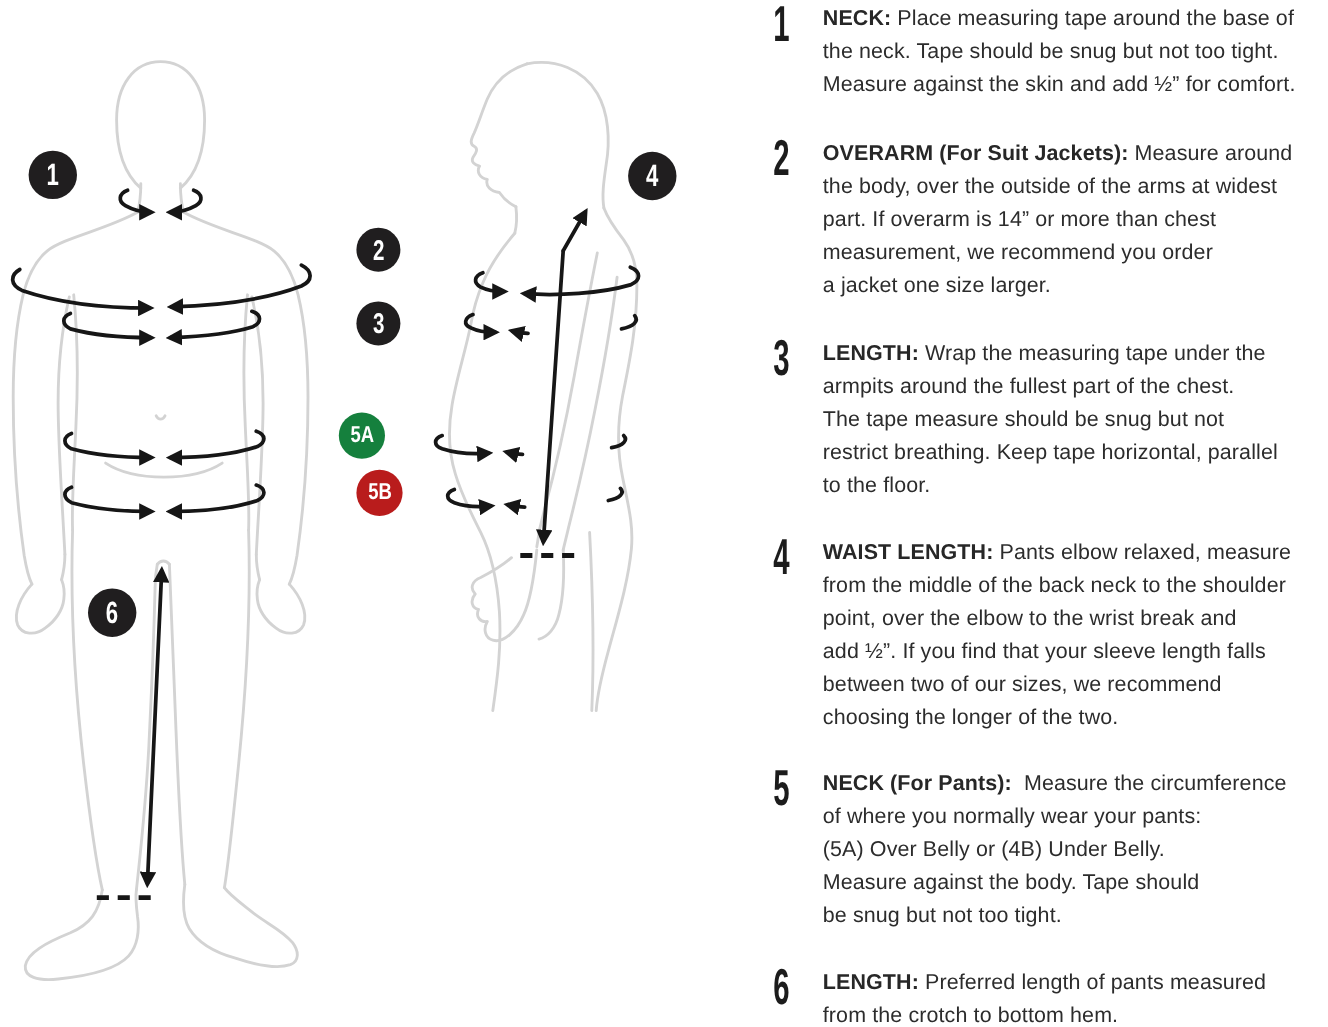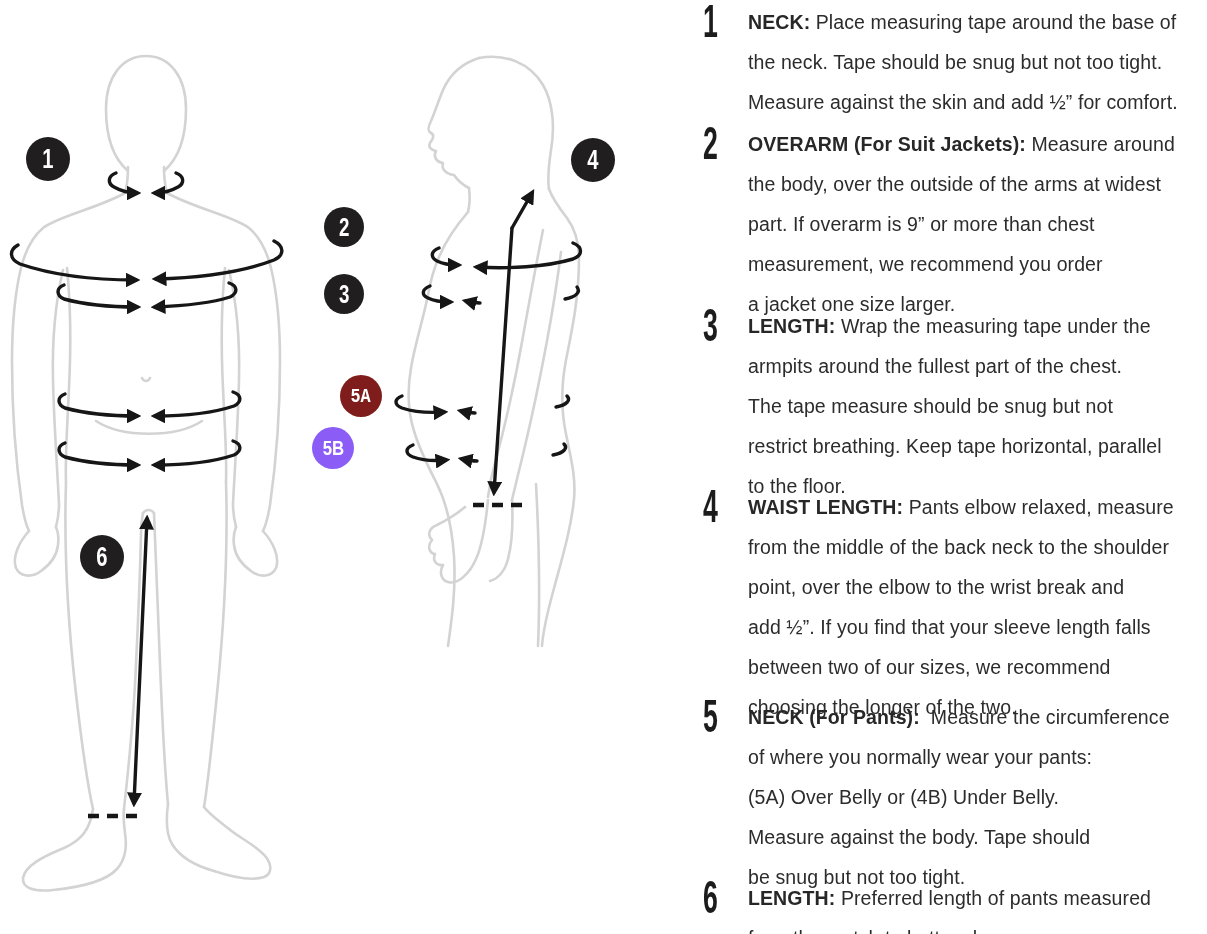--- a/index.html
+++ b/index.html
@@ -25,21 +25,21 @@
 
   
   .col{position:absolute;left:700px;top:0;width:507px;height:934px;}
   .item{position:absolute;left:0;display:flex;align-items:flex-start;width:505px;}
   .inum{flex:0 0 45px;width:45px;padding-left:3px;}
   .inum>span{
     display:inline-block;font-size:46px;line-height:40px;font-weight:700;
     color:#1c1c1c;transform:scaleX(.58);transform-origin:0 0;margin-top:-1px;
   }
   .itext{
-    width:470px;font-size:19.5px;line-height:40px;color:#2c2c2c;
+    width:470px;font-size:19.5px;line-height:30px;color:#2c2c2c;
     letter-spacing:.1px;white-space:pre-wrap;
   }
   .itext .lbl{font-weight:700;color:#272727;}
   #i1{top:2px}#i2{top:124px}#i3{top:306px}#i4{top:487px}#i5{top:697px}#i6{top:878px}
 </style>
 </head>
 <body>
 
 <div class="canvas">
 
@@ -126,44 +126,44 @@
     </div>
   <div class="badge b40" style="left:324px;top:207px;background:#201e1f;">
       <span>2</span>
     </div>
   <div class="badge b40" style="left:324px;top:274px;background:#201e1f;">
       <span>3</span>
     </div>
   <div class="badge b44" style="left:571px;top:138px;background:#201e1f;">
       <span>4</span>
     </div>
-  <div class="badge b42" style="left:340px;top:375px;background:#7f1d1d;font-family:Liberation Mono, monospace;">
+  <div class="badge b42" style="left:308px;top:375px;background:#15803d;">
       <span>5A</span>
     </div>
-  <div class="badge b42" style="left:312px;top:427px;background:#8b5cf6;">
+  <div class="badge b42" style="left:324px;top:427px;background:#b91c1c;">
       <span>5B</span>
     </div>
   <div class="badge b44" style="left:80px;top:535px;background:#201e1f;">
       <span>6</span>
     </div>
 
   <div class="col">
 
     <div class="item" id="i1">
       <div class="inum"><span>1</span></div>
       <div class="itext"><span class="lbl">NECK:</span><span> Place measuring tape around the base of
 the neck. Tape should be snug but not too tight.
 Measure against the skin and add ½” for comfort.</span></div>
     </div>
 
     <div class="item" id="i2">
       <div class="inum"><span>2</span></div>
       <div class="itext"><span class="lbl">OVERARM (For Suit Jackets):</span><span> Measure around
 the body, over the outside of the arms at widest
-part. If overarm is 9” or more than chest
+part. If overarm is 14” or more than chest
 measurement, we recommend you order
 a jacket one size larger.</span></div>
     </div>
 
     <div class="item" id="i3">
       <div class="inum"><span>3</span></div>
       <div class="itext"><span class="lbl">LENGTH:</span><span> Wrap the measuring tape under the
 armpits around the fullest part of the chest.
 The tape measure should be snug but not
 restrict breathing. Keep tape horizontal, parallel

